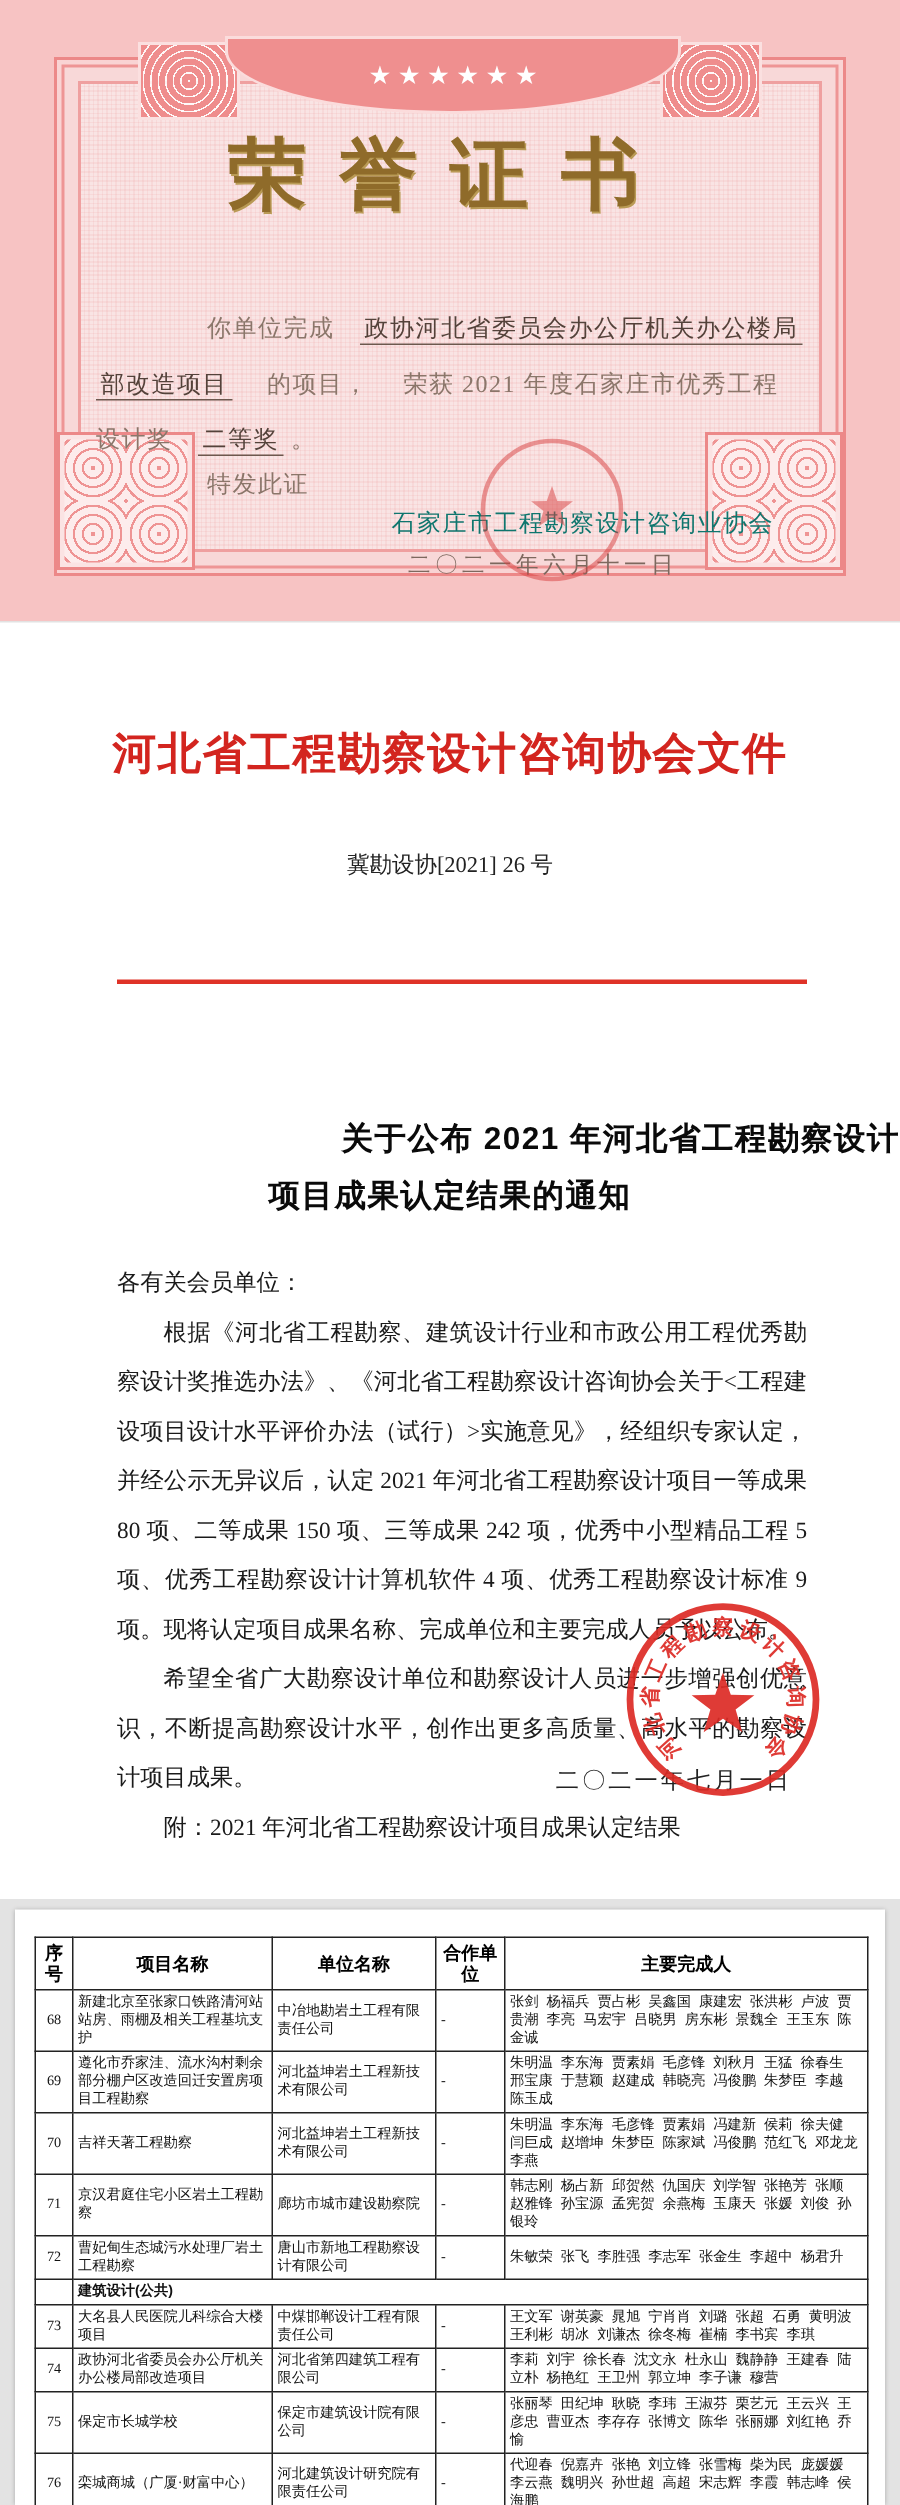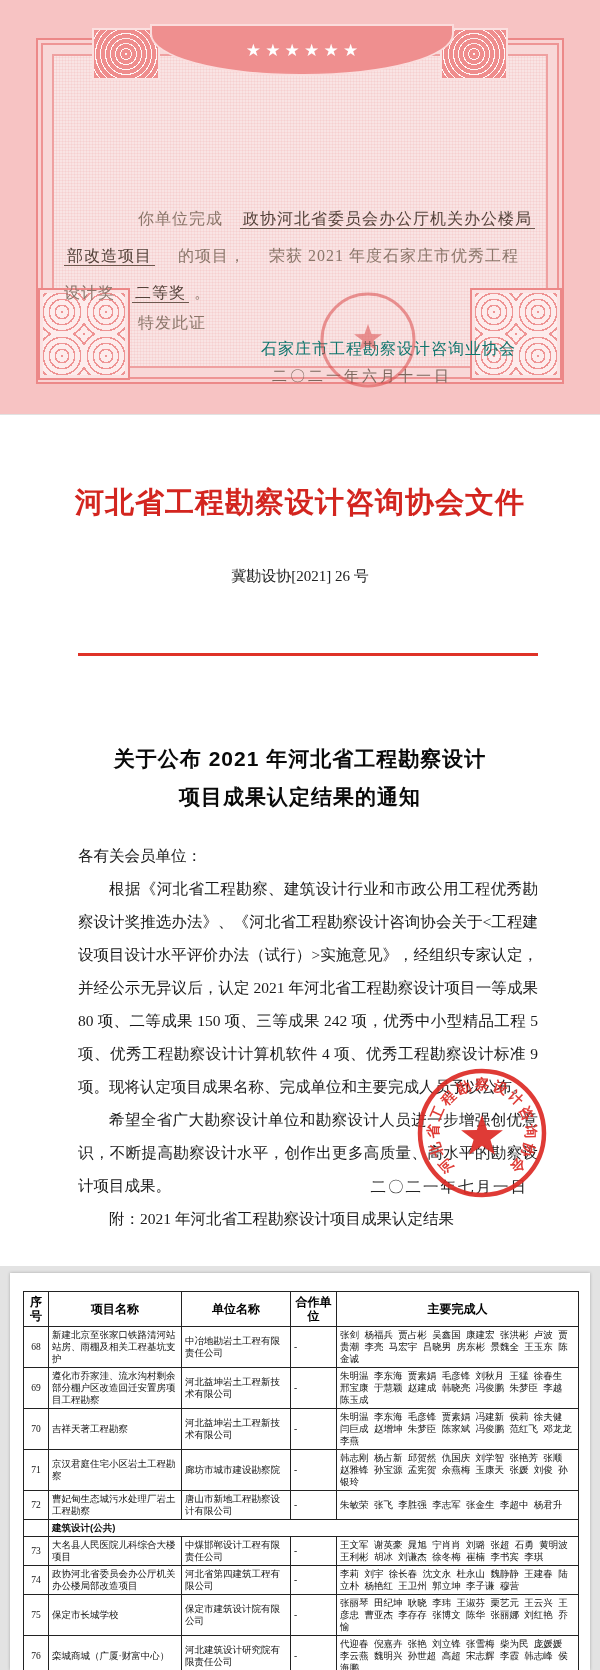--- a/index.html
+++ b/index.html
@@ -64,21 +64,21 @@
   
   .docpage{position:absolute;left:0;top:414px;width:600px;height:826px;background:#fff;border-top:1px solid #e2e2e2;}
   .doc-header{
     position:absolute;left:0;right:0;top:68px;text-align:center;
     font-family:"Liberation Sans","DejaVu Sans",sans-serif;
     font-size:29px;font-weight:bold;color:#d3251f;letter-spacing:1px;
   }
   .doc-number{position:absolute;left:0;right:0;top:152px;text-align:center;font-size:15px;color:#222;}
   .doc-redline{position:absolute;left:78px;right:62px;top:238px;height:3px;background:#df3227;}
   .doc-title{position:absolute;left:0;right:0;text-align:center;font-family:"Liberation Sans","DejaVu Sans",sans-serif;font-size:21px;font-weight:bold;color:#0a0a0a;letter-spacing:1px;}
-  .doc-title.t1{top:330px;} .doc-title.t2{top:368px;}
+  .doc-title.t1{top:330px;text-align:right;} .doc-title.t2{top:368px;}
   .doc-body{
     position:absolute;left:78px;right:62px;top:424px;
     font-size:15.5px;line-height:33px;color:#1a1a1a;text-align:justify;
   }
   .doc-body p{margin:0;text-indent:2em;}
   .doc-body .salutation{text-indent:0;}
   .doc-attach{margin-top:0;text-indent:2em;}
   .doc-date{position:absolute;right:72px;top:762px;font-size:15.5px;color:#222;letter-spacing:2px;}
   .doc-seal{position:absolute;right:48px;top:648px;width:140px;height:140px;opacity:.92;}
   
@@ -114,20 +114,21 @@
 <div class="certificate">
   <div class="cert-frame"></div>
   <div class="cert-orn left"></div>
   <div class="cert-orn right"></div>
   <div class="cert-band">
     <span>★ ★ ★ ★ ★ ★</span>
   </div>
   <div class="cert-corner bl"></div>
   <div class="cert-corner br"></div>
 
+  <div class="cert-title">荣誉证书</div>
 
 
   <div class="cert-text cert-l1">
     <span>你单位完成</span>
     <span class="fillin gap-s">政协河北省委员会办公厅机关办公楼局</span>
   </div>
   <div class="cert-text cert-l2">
     <span class="fillin">部改造项目</span>
     <span class="gap-m">的项目，</span>
     <span class="gap-m">荣获 2021 年度石家庄市优秀工程</span>

